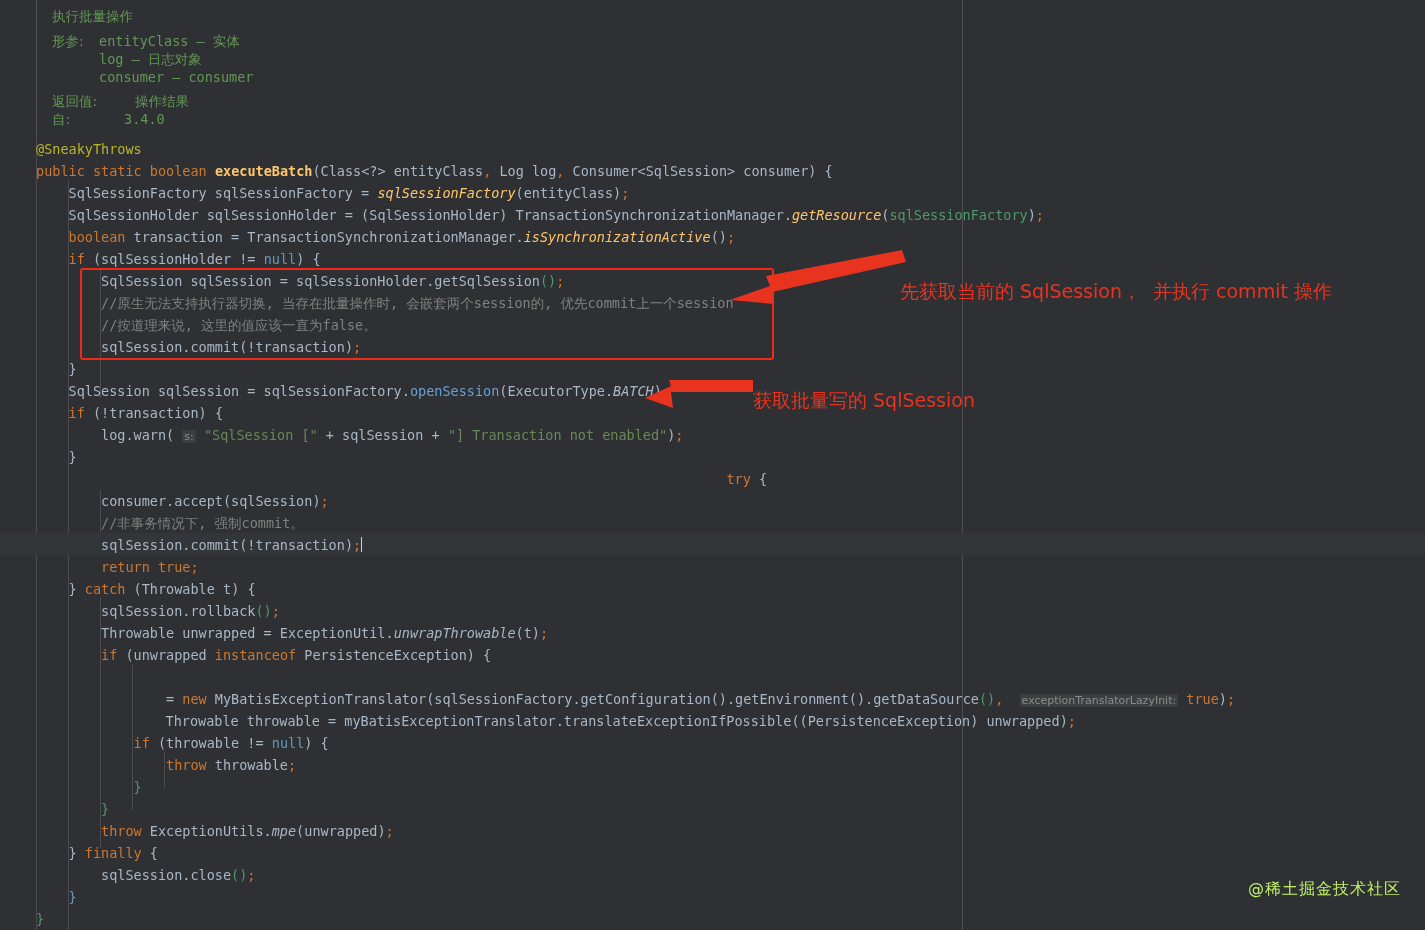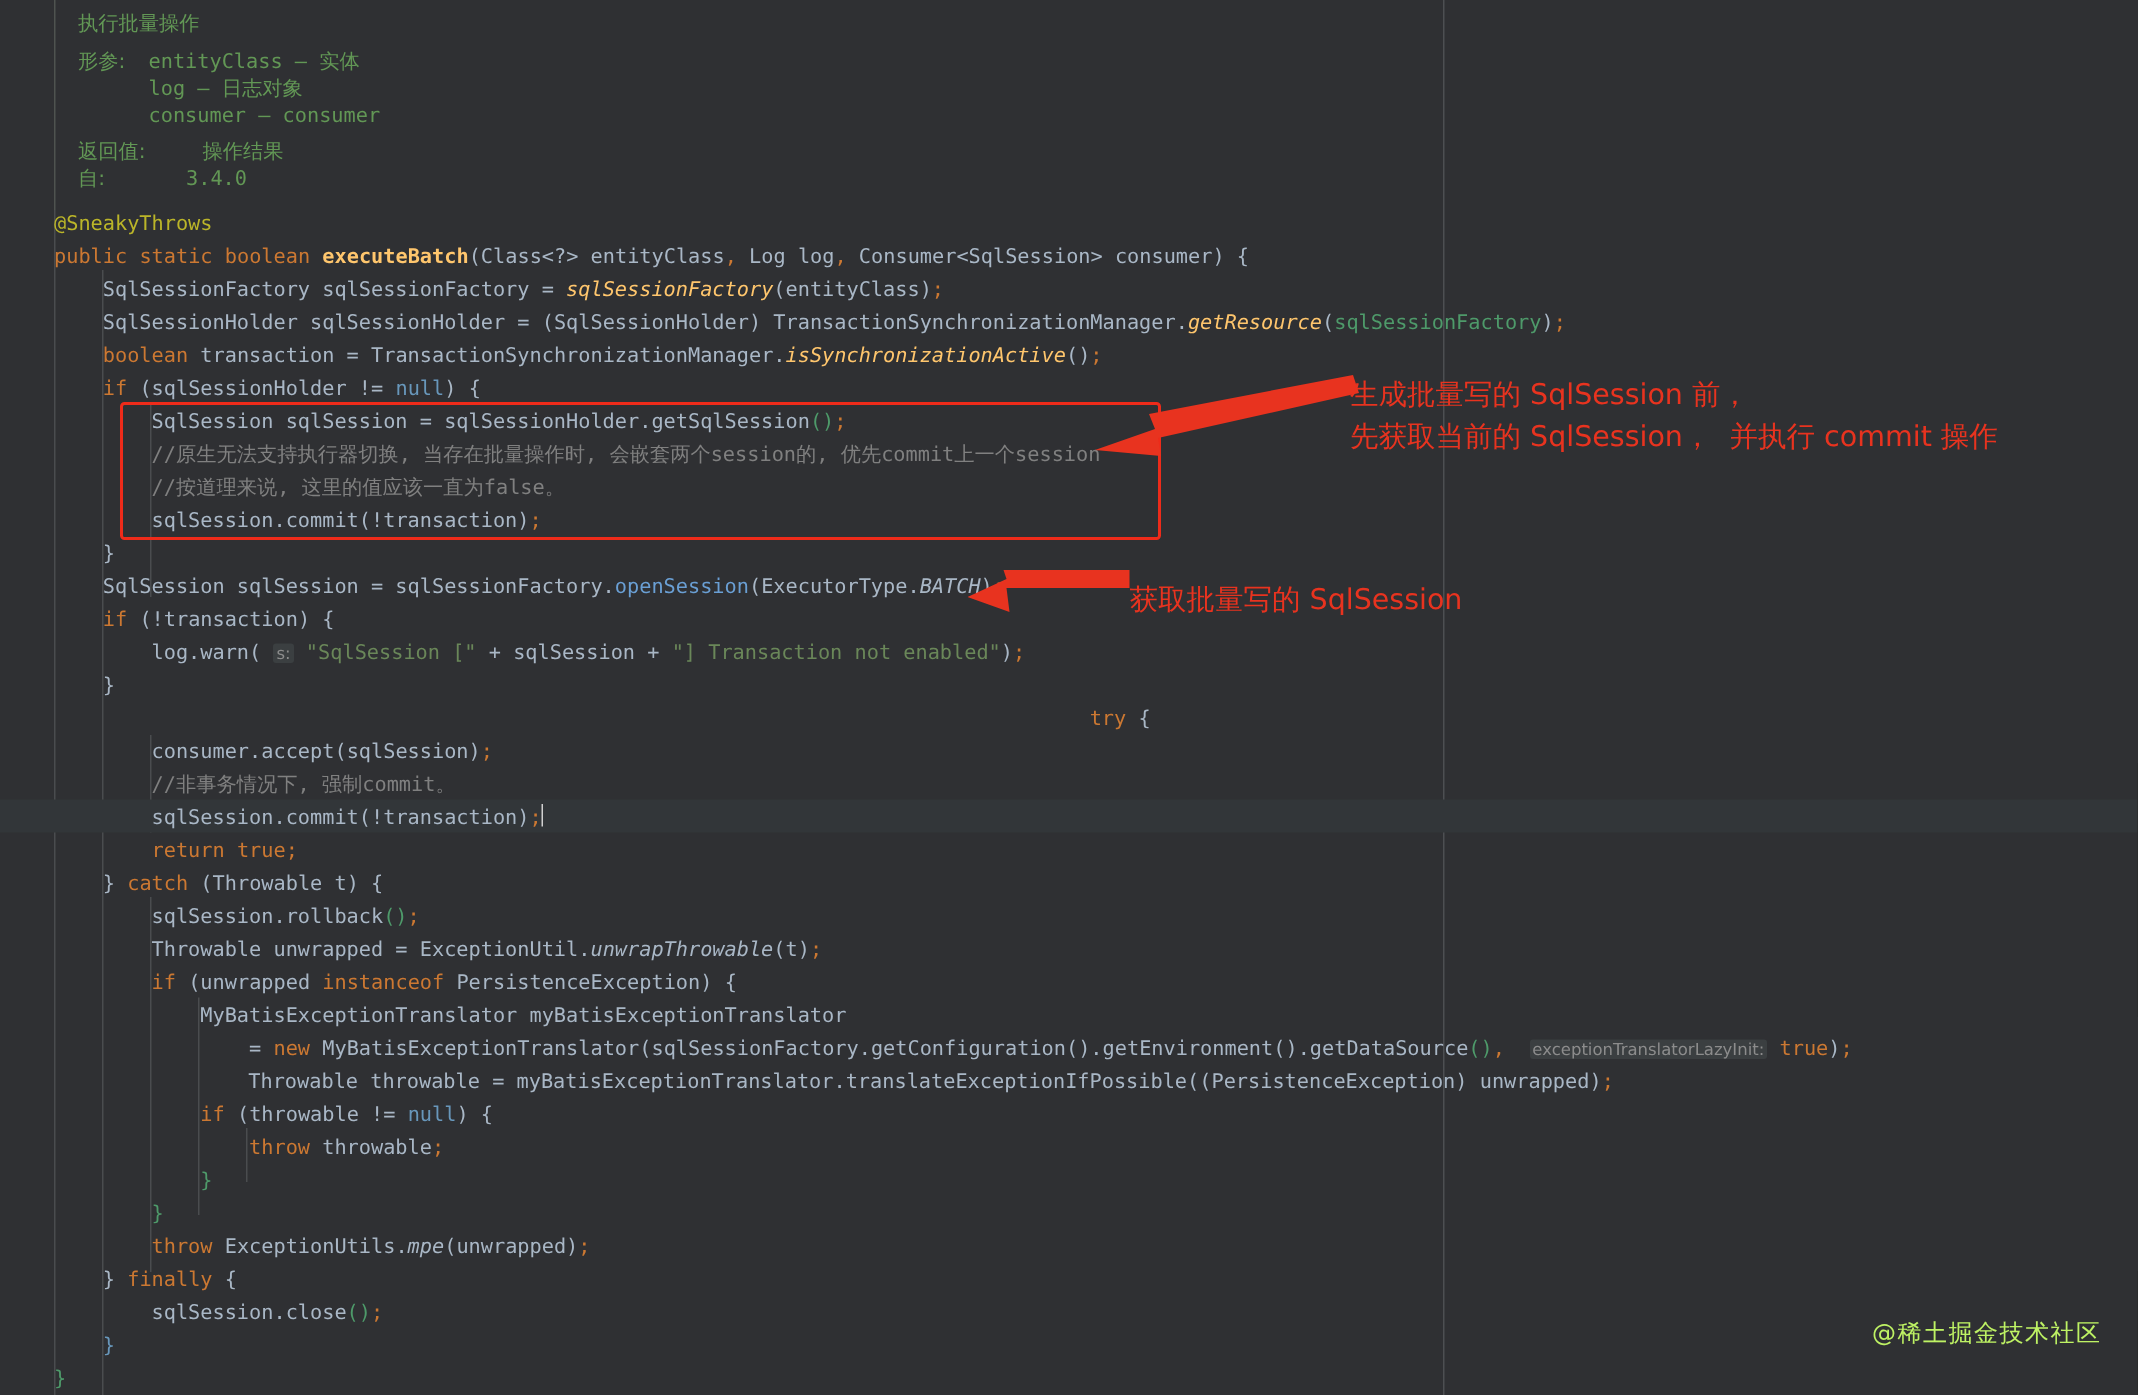--- a/index.html
+++ b/index.html
@@ -213,21 +213,20 @@
     <div class="ln" style="top:556px;"><span style="display:inline-block;width:36px;"></span>        <span class="kw">return</span> <span class="kw">true</span><span class="semi">;</span></div>
 
     <div class="ln" style="top:578px;"><span style="display:inline-block;width:36px;"></span>    <span class="brace">}</span> <span class="kw">catch</span> <span class="paren">(</span>Throwable t<span class="paren">)</span> <span class="brace">{</span></div>
 
     <div class="ln" style="top:600px;"><span style="display:inline-block;width:36px;"></span>        sqlSession.rollback<span class="greenp">()</span><span class="semi">;</span></div>
 
     <div class="ln" style="top:622px;"><span style="display:inline-block;width:36px;"></span>        Throwable unwrapped = ExceptionUtil.<span class="staticm">unwrapThrowable</span><span class="paren">(</span>t<span class="paren">)</span><span class="semi">;</span></div>
 
     <div class="ln" style="top:644px;"><span style="display:inline-block;width:36px;"></span>        <span class="kw">if</span> <span class="paren">(</span>unwrapped <span class="kw">instanceof</span> PersistenceException<span class="paren">)</span> <span class="brace">{</span></div>
 
-    <div class="ln" style="top:666px;"><span style="display:inline-block;width:36px;"></span>            MyBatisExceptionTranslator myBatisExceptionTranslator</div>
 
     <div class="ln" style="top:688px;"><span style="display:inline-block;width:36px;"></span>                = <span class="kw">new</span> MyBatisExceptionTranslator<span class="paren">(</span>sqlSessionFactory.getConfiguration<span class="paren">()</span>.getEnvironment<span class="paren">()</span>.getDataSource<span class="greenp">()</span><span class="semi">,</span>  <span class="hint">exceptionTranslatorLazyInit:</span> <span class="kw">true</span><span class="paren">)</span><span class="semi">;</span></div>
 
     <div class="ln" style="top:710px;padding-left:32px;"><span style="display:inline-block;width:36px;"></span>            Throwable throwable = myBatisExceptionTranslator.translateExceptionIfPossible<span class="paren">((</span>PersistenceException<span class="paren">)</span> unwrapped<span class="paren">)</span><span class="semi">;</span></div>
 
     <div class="ln" style="top:732px;"><span style="display:inline-block;width:36px;"></span>            <span class="kw">if</span> <span class="paren">(</span>throwable != <span class="blue">null</span><span class="paren">)</span> <span class="brace">{</span></div>
 
     <div class="ln" style="top:754px;"><span style="display:inline-block;width:36px;"></span>                <span class="kw">throw</span> throwable<span class="semi">;</span></div>
 
     <div class="ln" style="top:776px;"><span style="display:inline-block;width:36px;"></span>            <span class="greenp">}</span></div>
@@ -245,21 +244,20 @@
     <div class="ln" style="top:908px;"><span style="display:inline-block;width:36px;"></span><span class="greenp">}</span></div>
 
   </div>
 
   <div class="redbox" style="left:80px; top:268px; width:690px; height:88px;"></div>
 
   <svg class="arrow" style="left:730px; top:248px;" width="180" height="62">
     <polygon points="0,52 40,38 36,28 172,2 176,14 42,44 44,56" fill="#e8331f"></polygon>
   </svg>
 
-  <div class="anno" style="left:900px; top:250px;">生成批量写的 SqlSession 前，</div>
   <div class="anno" style="left:900px; top:278px;">先获取当前的 SqlSession，  并执行 commit 操作</div>
 
   <svg class="arrow" style="left:645px; top:380px;" width="110" height="32">
     <polygon points="0,18 26,6 24,0 108,0 108,12 26,12 28,28" fill="#e8331f"></polygon>
   </svg>
 
   <div class="anno" style="left:753px; top:387px;">获取批量写的 SqlSession</div>
 
   <div class="watermark">@稀土掘金技术社区</div>
 

